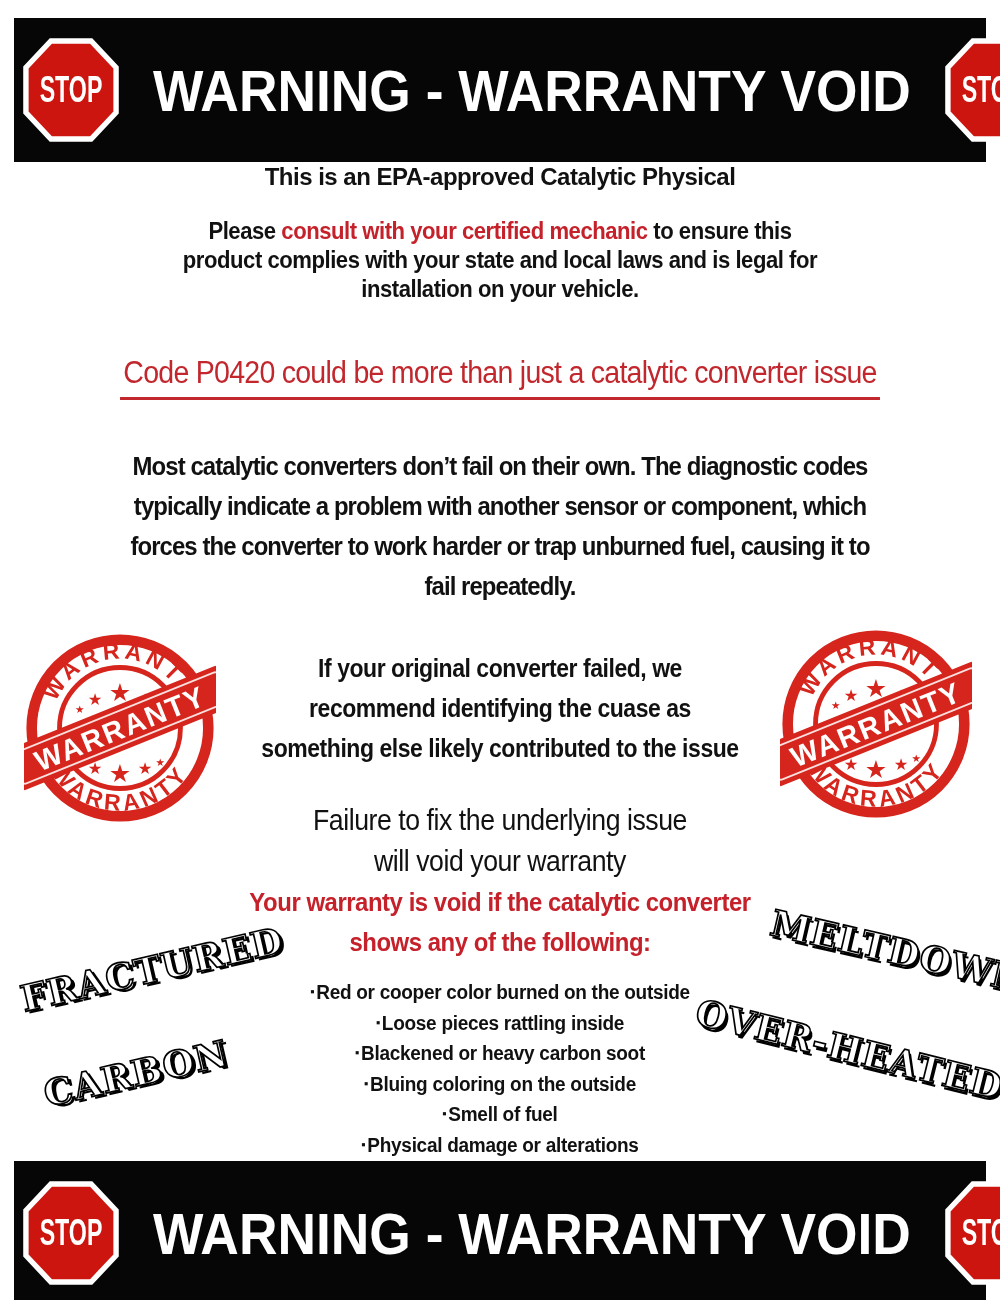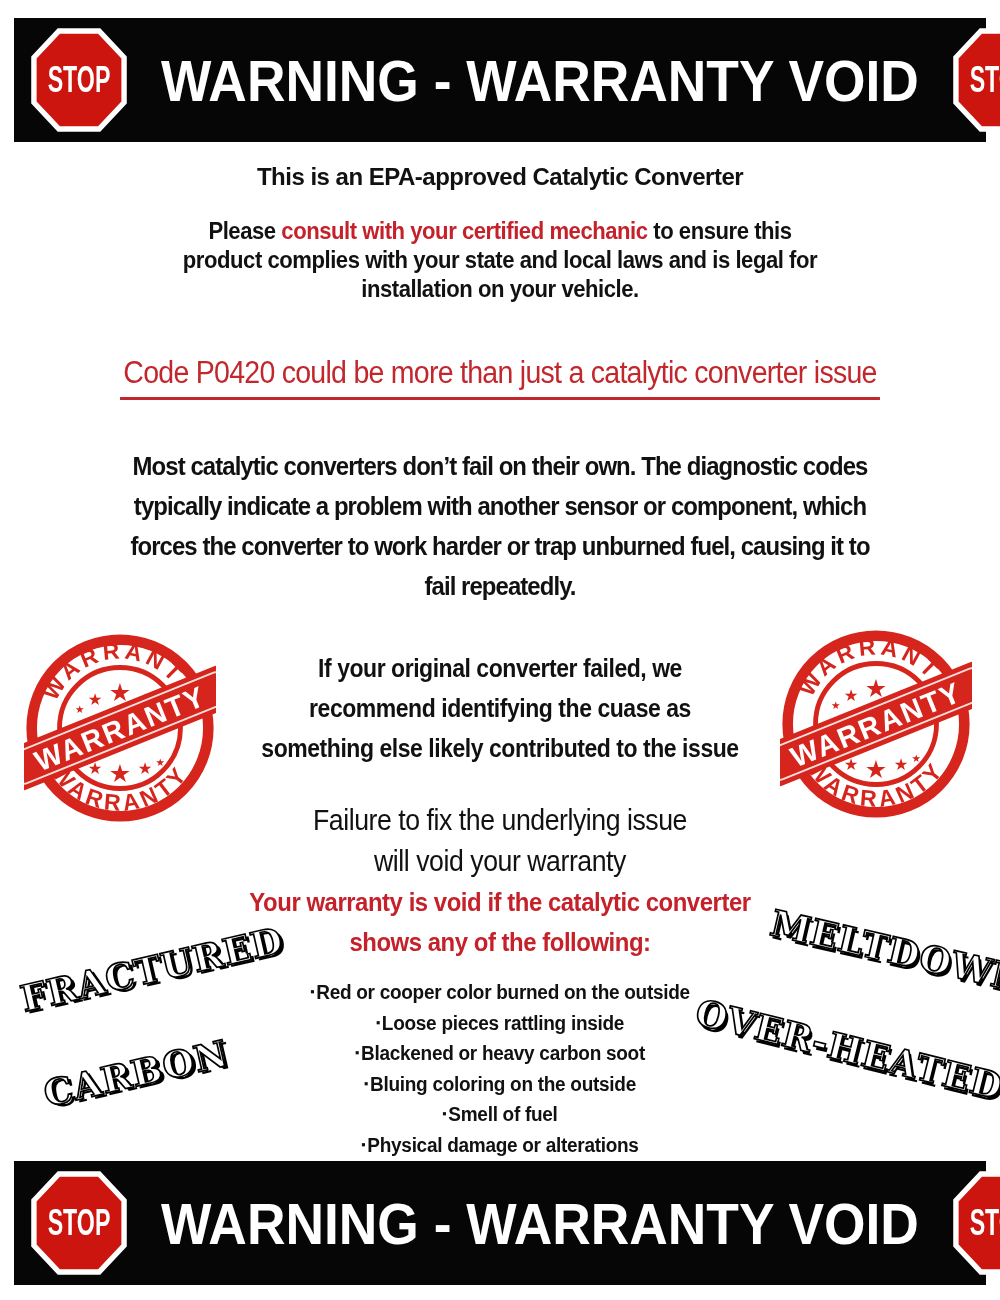--- a/index.html
+++ b/index.html
@@ -1,22 +1,22 @@
 <!DOCTYPE html>
 <html><head>
 <meta charset="utf-8">
 <style>
   * { margin:0; padding:0; box-sizing:border-box; }
   html,body { background:#ffffff; }
   body { width:1000px; height:1300px; font-family:"Liberation Sans", sans-serif; color:#111; }
   .page { position:relative; width:1000px; height:1300px; background:#fff; overflow:hidden; }
 
   
-  .banner { position:absolute; left:14px; width:972px; height:124px; background:#060606;
-            display:flex; align-items:center; justify-content:space-between; padding:0 16px; }
+  .banner { position:absolute; left:14px; width:972px; height:144px; background:#060606;
+            display:flex; align-items:center; justify-content:space-between; padding:0 8px; }
   .banner-top { top:18px; }
   .banner-bottom { top:1161px; }
   .banner-title { color:#fff; font-weight:700; font-size:58px; white-space:nowrap;
                   transform:scaleX(.92); letter-spacing:0; }
   .stop-sign { width:98px; height:106px; flex:0 0 auto; }
   .stop-text { fill:#fff; font-weight:700; font-size:37px; text-anchor:middle;
                font-family:"Liberation Sans",sans-serif; }
 
   
   .center-text { position:absolute; left:0; width:100%; text-align:center; }
@@ -73,21 +73,21 @@
       <polygon points="29.5,4 70.5,4 96,31 96,77 70.5,104 29.5,104 4,77 4,31" fill="#cc150f" stroke="#ffffff" stroke-width="5.5"></polygon>
       <text x="50" y="66" class="stop-text" textLength="64" lengthAdjust="spacingAndGlyphs">STOP</text>
     </svg>
     <h1 class="banner-title">WARNING - WARRANTY VOID</h1>
     <svg class="stop-sign" viewBox="0 0 100 108">
       <polygon points="29.5,4 70.5,4 96,31 96,77 70.5,104 29.5,104 4,77 4,31" fill="#cc150f" stroke="#ffffff" stroke-width="5.5"></polygon>
       <text x="50" y="66" class="stop-text" textLength="64" lengthAdjust="spacingAndGlyphs">STOP</text>
     </svg>
   </header>
 
-  <p class="center-text epa">This is an EPA-approved Catalytic Converter</p>
+  <p class="center-text epa">This is an EPA-approved Catalytic Physical</p>
 
   <div class="center-text consult cond">
     <div class="line">
       <span>Please</span>
       <span class="red">consult with your certified mechanic</span>
       <span>to ensure this</span>
     </div>
     <div class="line">product complies with your state and local laws and is legal for</div>
     <div class="line">installation on your vehicle.</div>
   </div>

